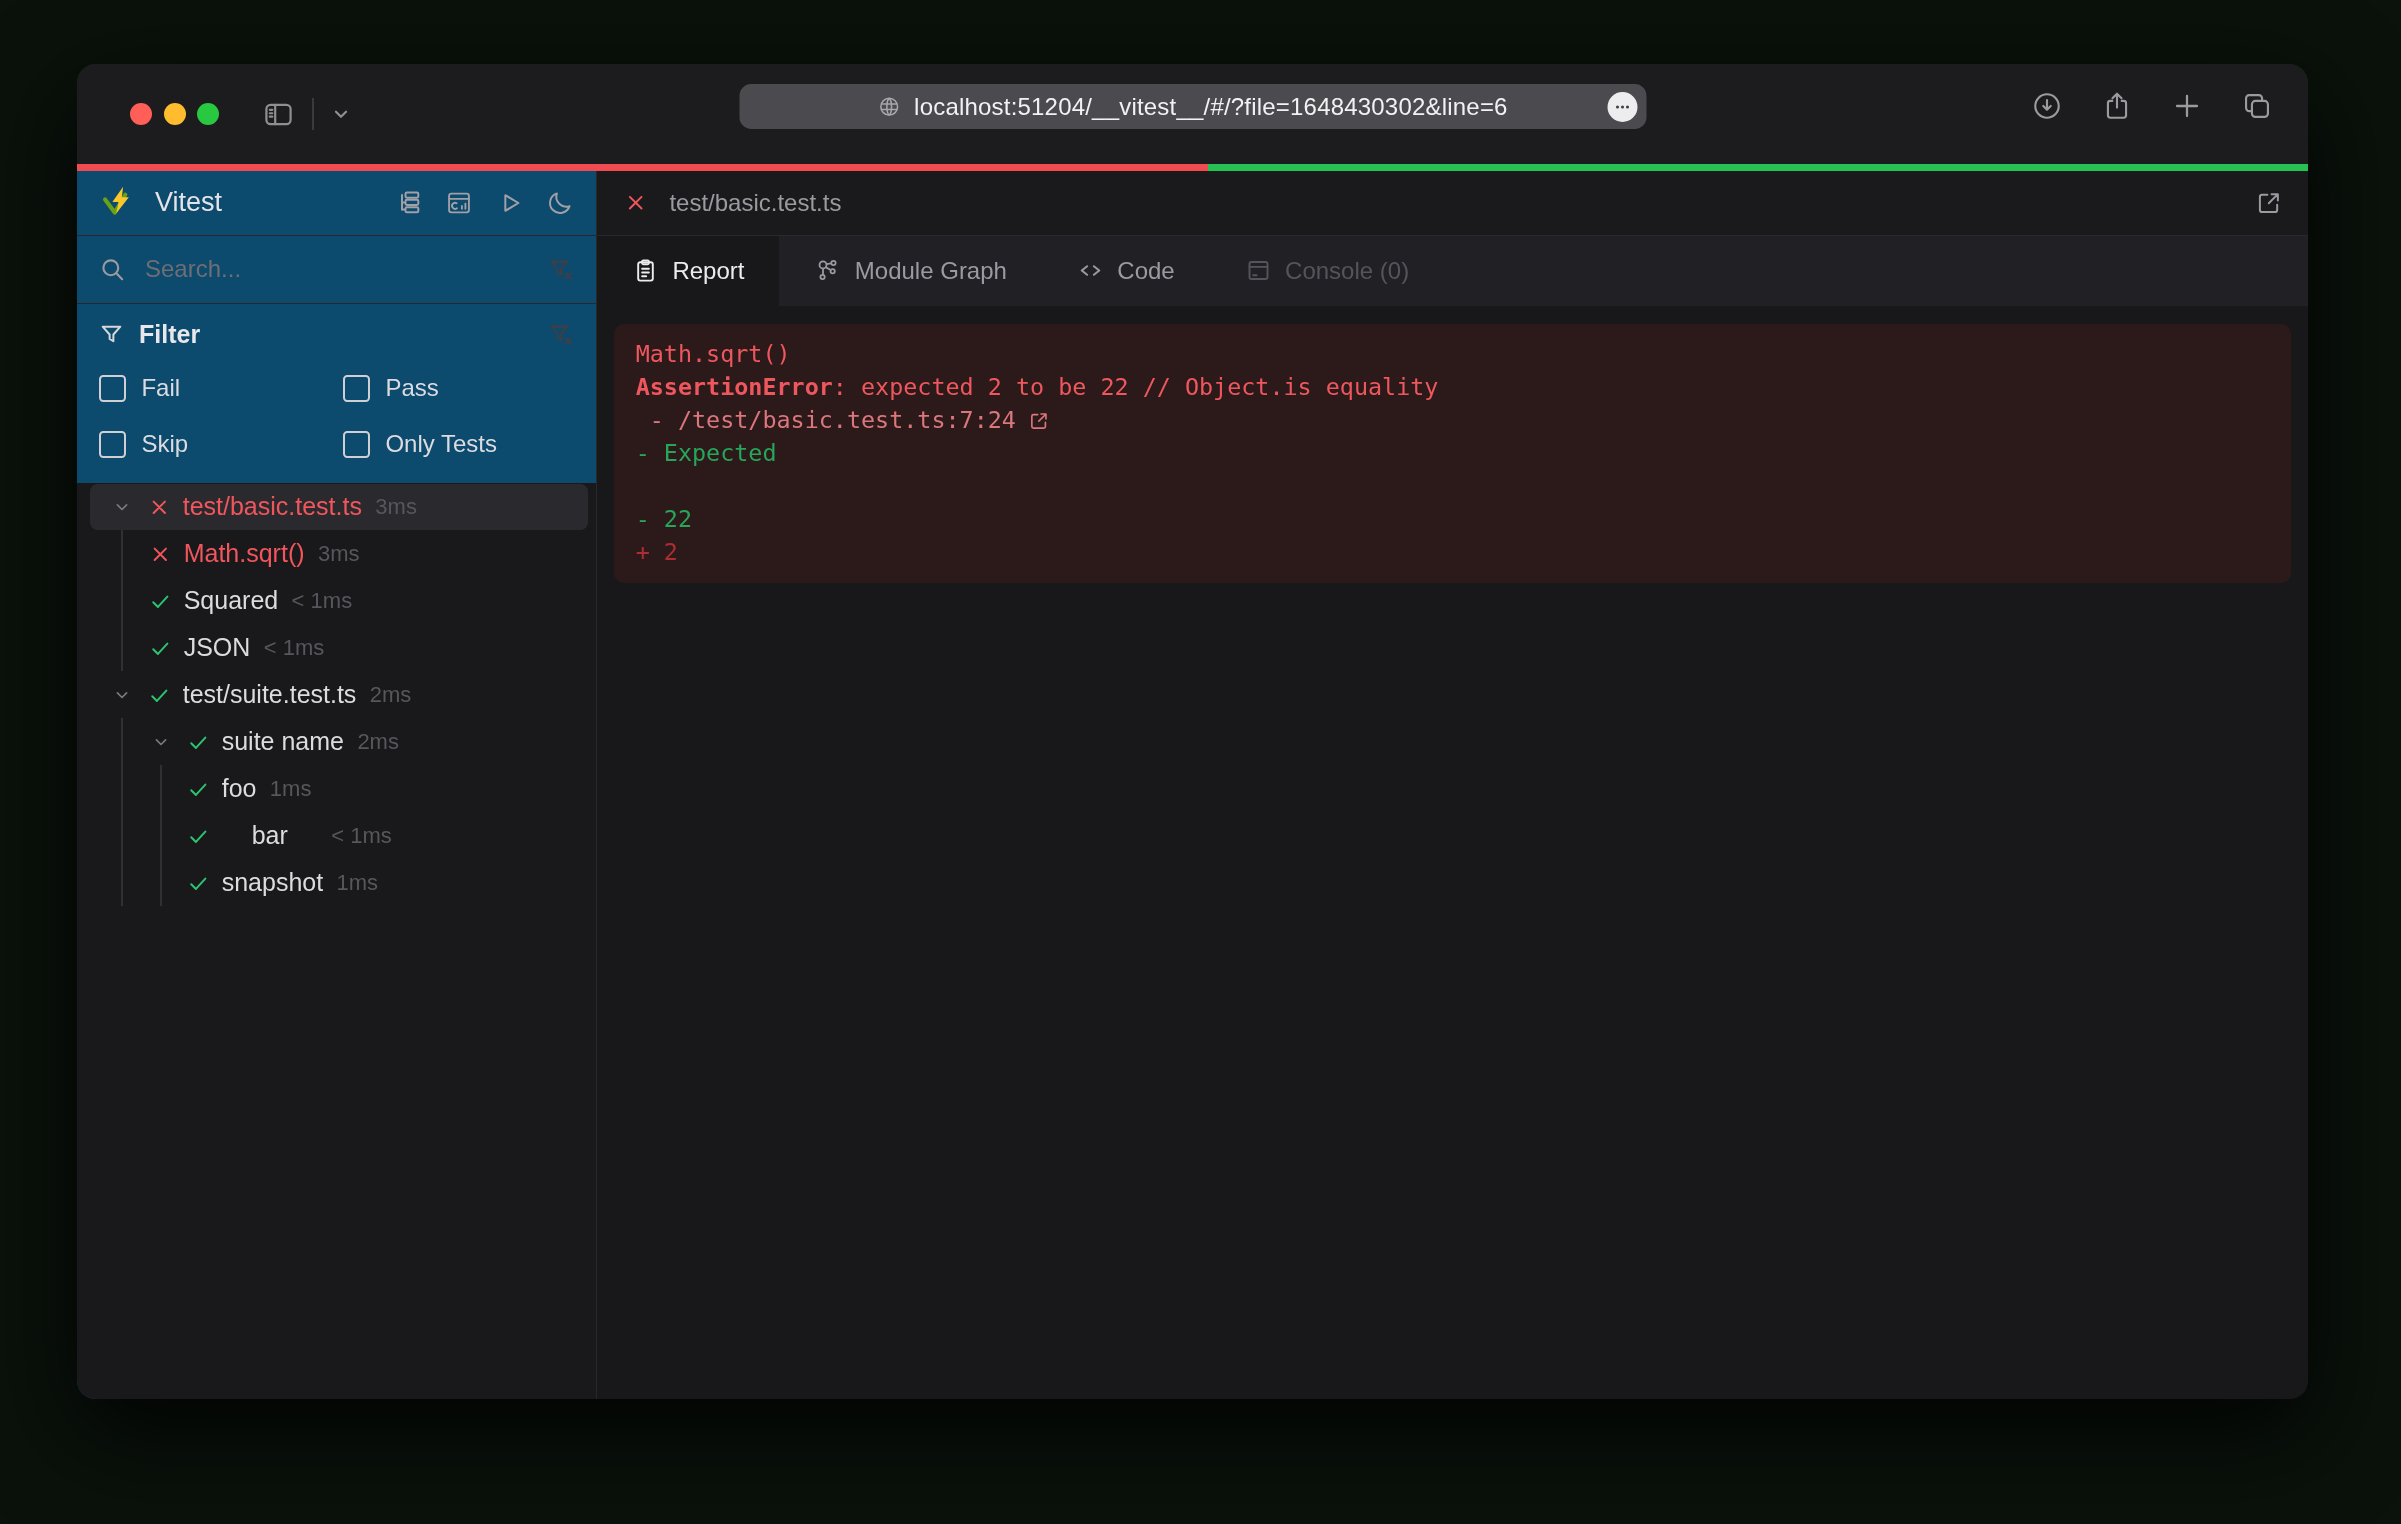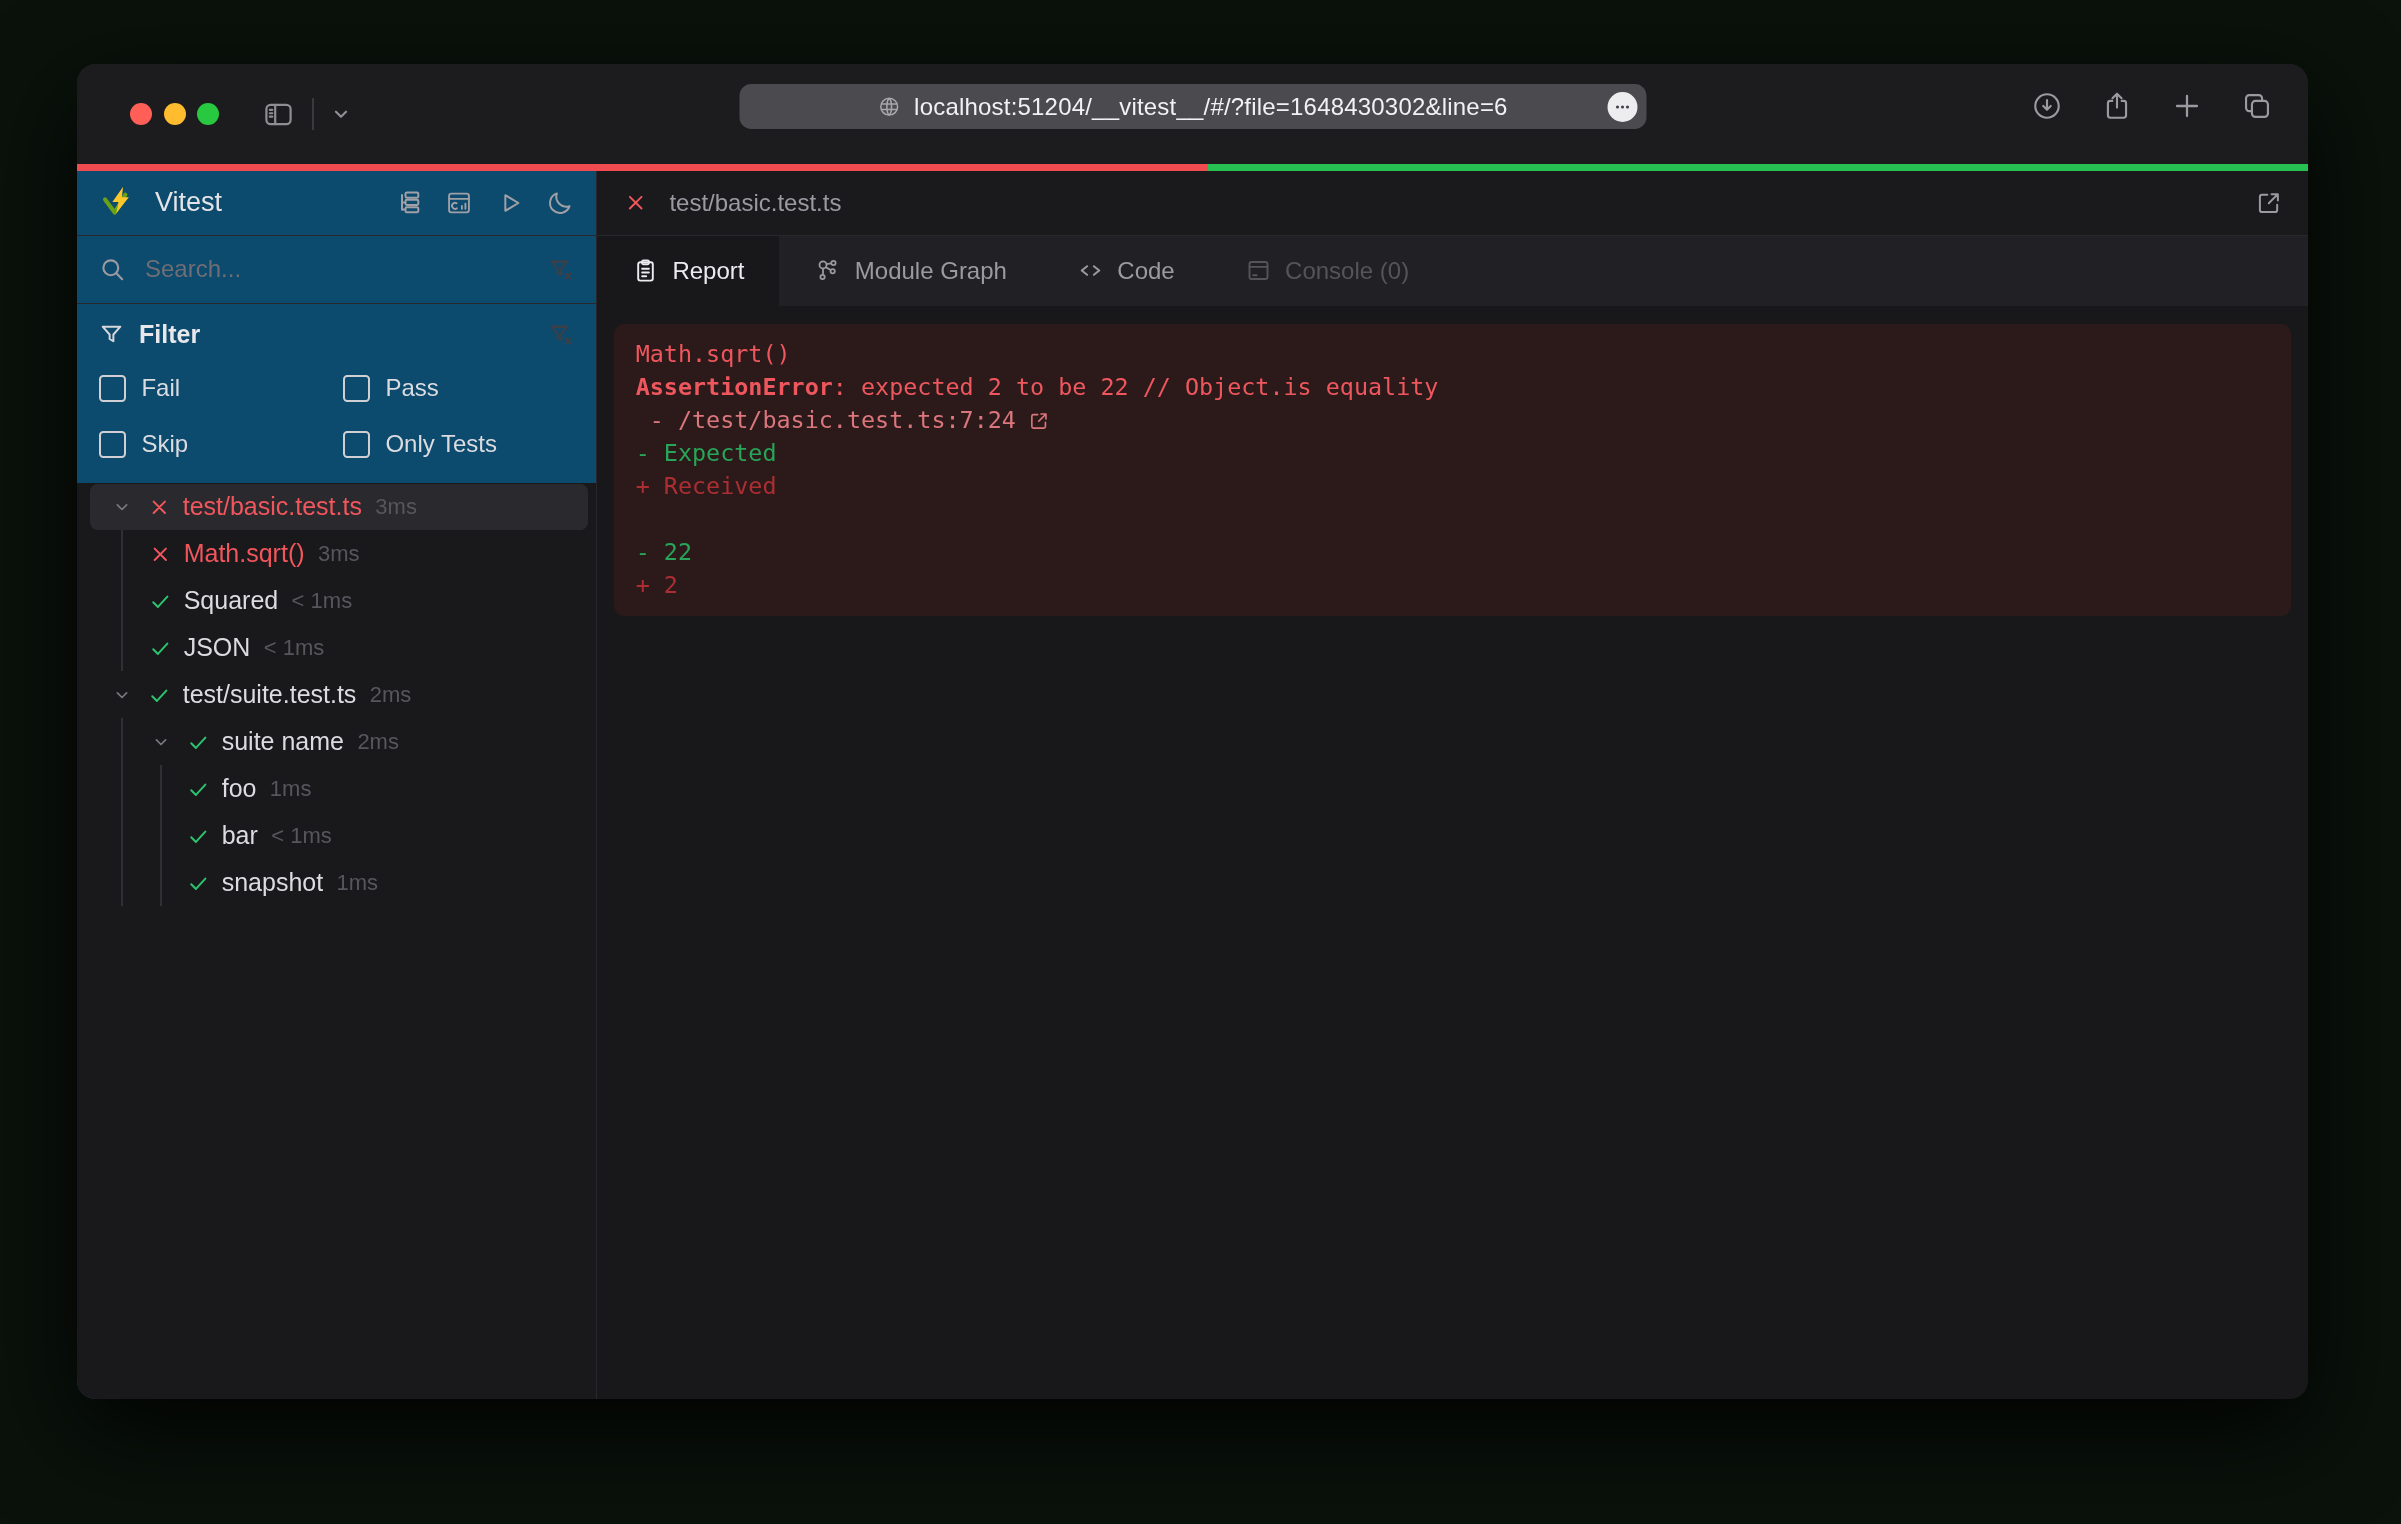--- a/index.html
+++ b/index.html
@@ -379,21 +379,21 @@
                   <path d="m4.5 13 5 5L19.5 7"></path>
                 </svg>
               </span>
               <span class="tlabel pass">foo</span>
               <span class="dur">1ms</span>
             </div>
           </div>
           <div class="trow">
             <div class="guide" style="left: 44px;"></div>
             <div class="guide" style="left: 83px;"></div>
-            <div class="cell" style="padding-left: 105px;">
+            <div class="cell" style="padding-left: 105px; gap: 30px;">
               <span class="sicon pass">
                 <svg viewBox="0 0 24 24" fill="none" stroke="currentColor" stroke-width="2.1" stroke-linecap="round" stroke-linejoin="round">
                   <path d="m4.5 13 5 5L19.5 7"></path>
                 </svg>
               </span>
               <span class="tlabel pass">bar</span>
               <span class="dur">&lt; 1ms</span>
             </div>
           </div>
           <div class="trow">
@@ -473,21 +473,20 @@
 
       <div class="content">
         <div class="error-panel" id="error-panel">
             <div class="eline title">Math.sqrt()</div>
             <div class="eline error"><b>AssertionError</b>: expected 2 to be 22 // Object.is equality</div>
             <div class="eline stack"> - /test/basic.test.ts:7:24<span class="ext"><svg viewBox="0 0 24 24" fill="none" stroke="currentColor" stroke-width="1.8" stroke-linecap="round" stroke-linejoin="round">
                   <path d="M19 13.5V18a1.8 1.8 0 0 1-1.8 1.8H6A1.8 1.8 0 0 1 4.2 18V6.8A1.8 1.8 0 0 1 6 5h4.6"></path>
                   <path d="M14.2 4.4h5.4v5.4M19.4 4.6l-7.6 7.6"></path>
                 </svg></span></div>
             <div class="eline expected">- Expected</div>
-            <div class="eline received">+ Received</div>
             <div class="eline blank"></div>
             <div class="eline expected">- 22</div>
             <div class="eline received">+ 2</div>
           </div>
       </div>
     </main>
   </div>
 </div>
 
 

